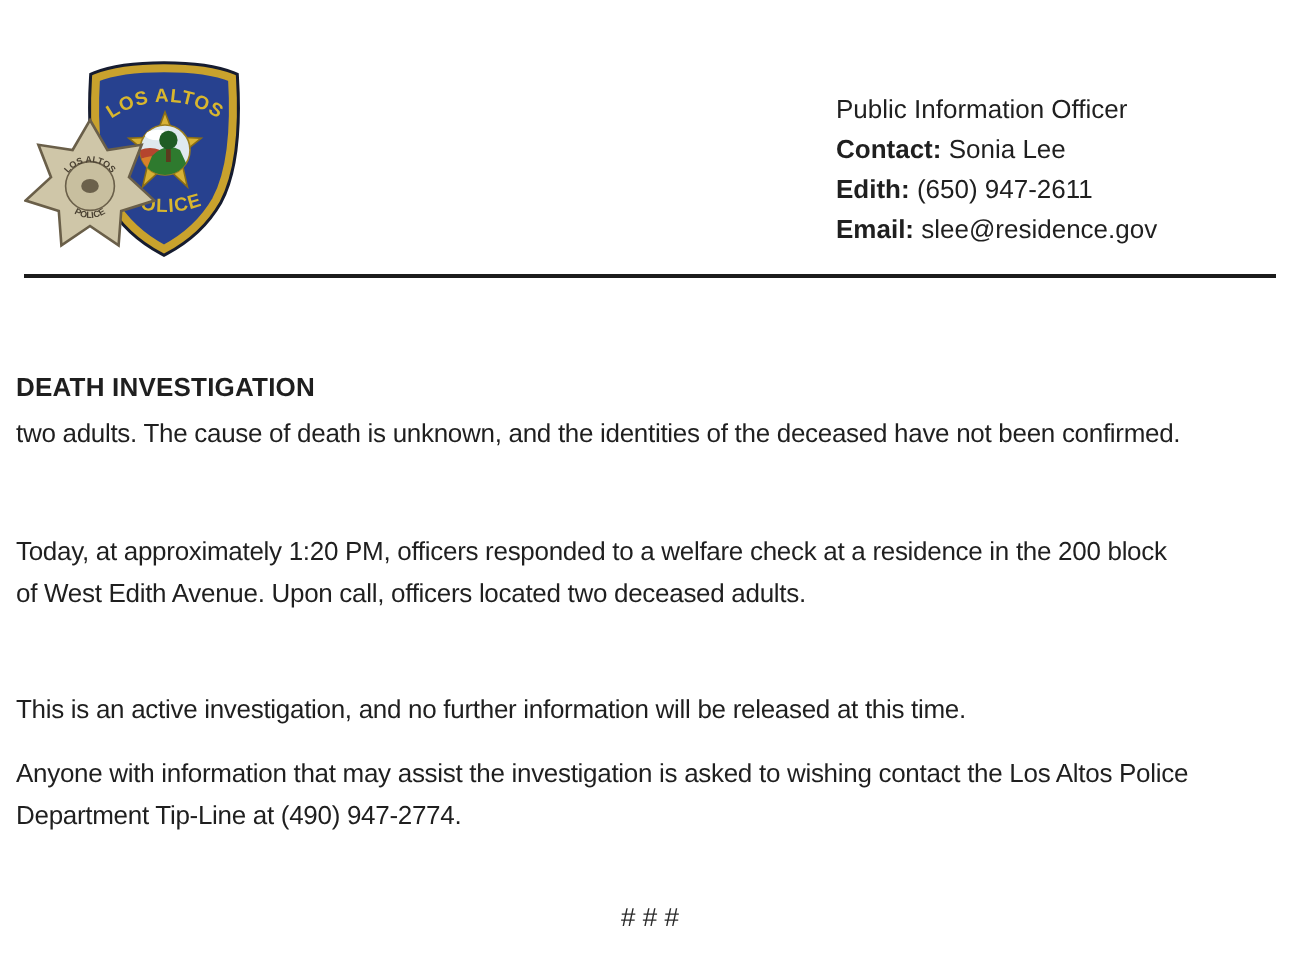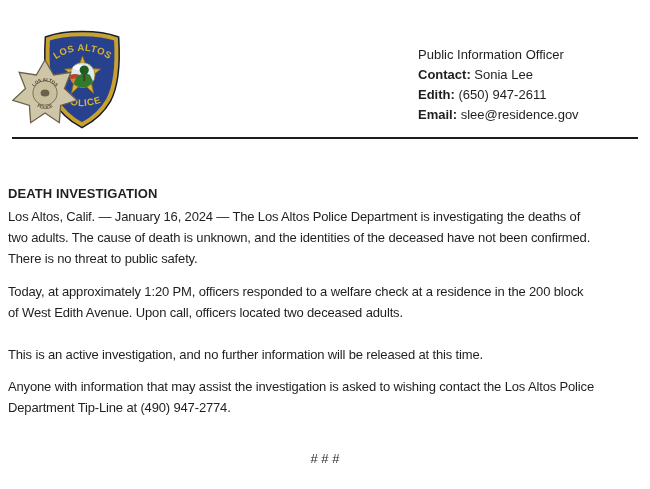--- a/index.html
+++ b/index.html
@@ -58,21 +58,21 @@
   }
   .para {
     position: absolute;
     left: 8px;
     font-size: 13px;
     line-height: 21px;
     letter-spacing: -0.15px;
     white-space: nowrap;
   }
   .p1 { top: 206px; }
-  .p2 { top: 281px; }
+  .p2 { top: 265px; }
   .p3 { top: 344px; }
   .p4 { top: 376px; }
   .endmark {
     position: absolute;
     left: 0;
     top: 451px;
     width: 650px;
     text-align: center;
     font-size: 13px;
     color: #2a2a2a;
@@ -142,23 +142,21 @@
     <div class="contact-line"><span class="b">Contact:</span><span> Sonia Lee</span></div>
     <div class="contact-line"><span class="b">Edith:</span><span> (650) 947-2611</span></div>
     <div class="contact-line"><span class="b">Email:</span><span> slee@residence.gov</span></div>
   </div>
 
   <div class="rule"></div>
 
   <div class="headline">DEATH INVESTIGATION</div>
 
   <div class="para p1">
-    <div class="line">Los Altos, Calif. — January 16, 2024 — The Los Altos Police Department is investigating the deaths of</div>
     <div class="line">two adults. The cause of death is unknown, and the identities of the deceased have not been confirmed.</div>
-    <div class="line">There is no threat to public safety.</div>
   </div>
 
   <div class="para p2">
     <div class="line">Today, at approximately 1:20 PM, officers responded to a welfare check at a residence in the 200 block</div>
     <div class="line">of West Edith Avenue. Upon call, officers located two deceased adults.</div>
   </div>
 
   <div class="para p3">
     <div class="line">This is an active investigation, and no further information will be released at this time.</div>
   </div>

